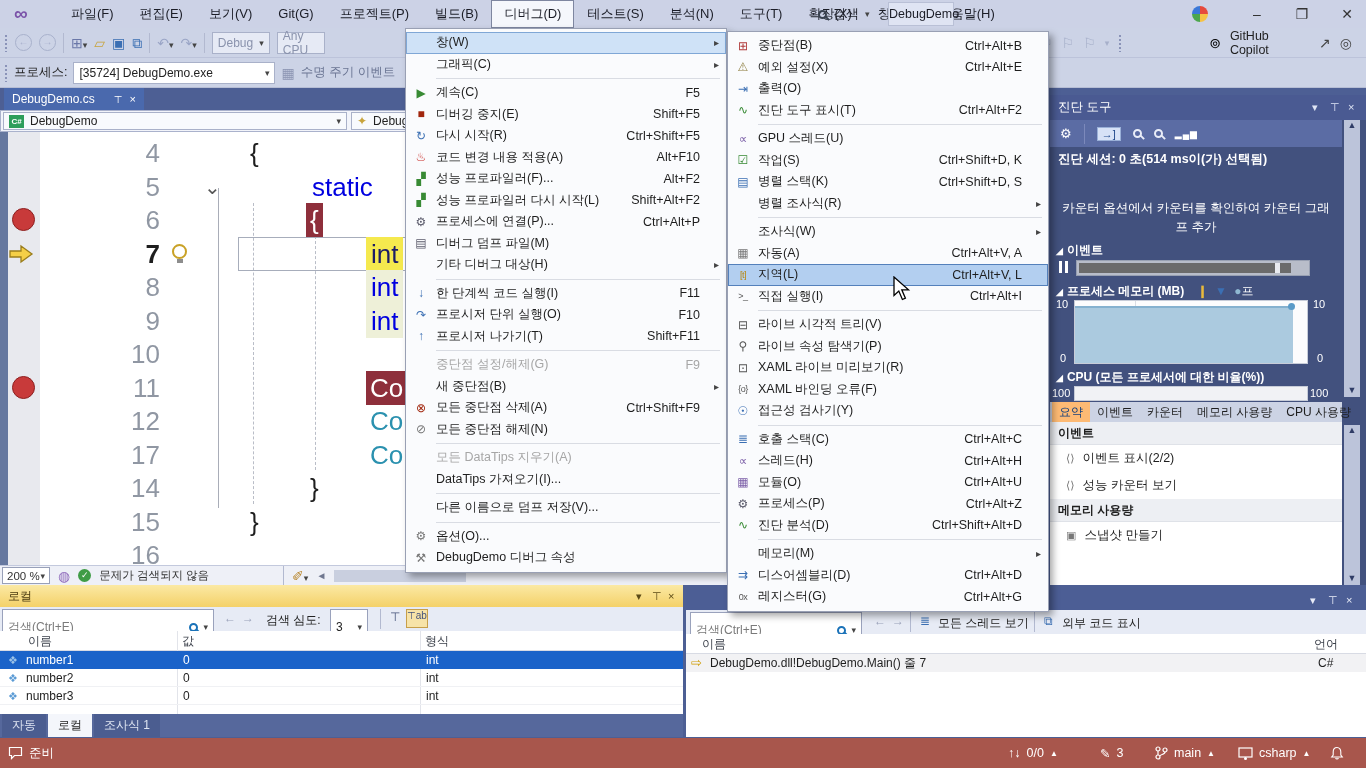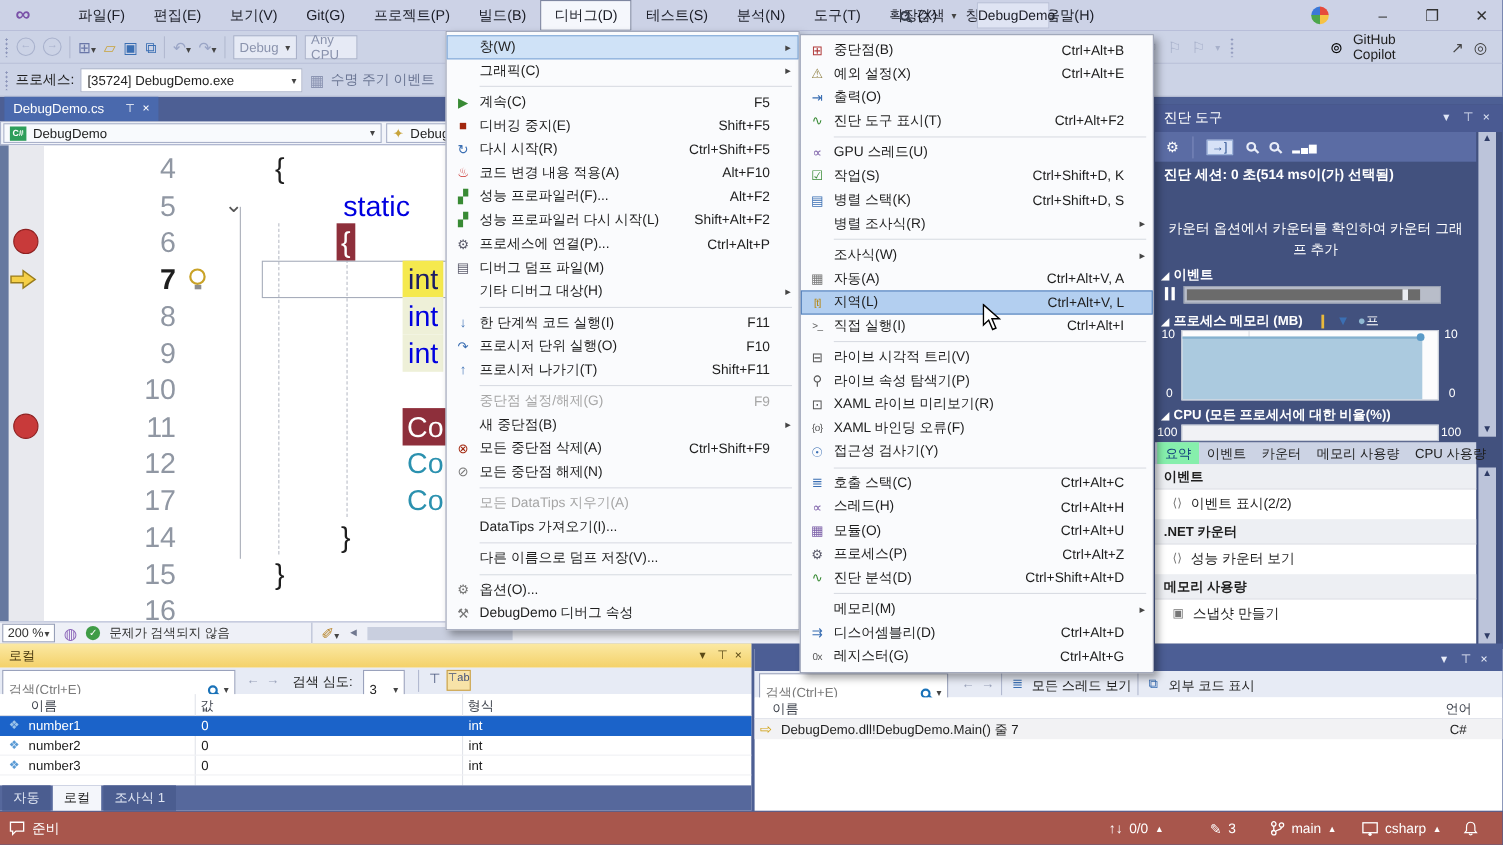--- a/index.html
+++ b/index.html
@@ -105,21 +105,21 @@
   .pausebars{position:absolute;left:9px;top:166px;display:flex;gap:3px}
   .pausebars i{display:block;width:3px;height:12px;background:#fff}
   .memchart{position:absolute;left:24px;top:205px;width:234px;height:64px;background:#fcfcfd;border:1px solid #c7ccd8}
   .memarea{position:absolute;left:0;bottom:0;width:218px;height:57px;background:#abcadf;border-top:2px solid #85b1cf}
   .memdot{position:absolute;right:12px;top:2px;width:7px;height:7px;border-radius:50%;background:#5b9bc8}
   .memgrid{position:absolute;left:60px;top:0;width:1px;height:100%;background:#dadde4}
   .cpuchart{position:absolute;left:24px;top:291px;width:234px;height:15px;background:#f1f2f5;border:1px solid #c7ccd8}
   .axlab{position:absolute;font-size:11px;color:#fff}
   .dtabs{position:absolute;left:0;top:307px;width:292px;height:20px;background:#ccd3e4;display:flex;padding-left:2px}
   .dtab{height:20px;padding:0 7px;font-size:12px;line-height:20px;color:#1e1e1e;white-space:nowrap}
-  .dtab.active{background:#86efac;color:#123f7d}
+  .dtab.active{background:#fdba74;color:#123f7d}
   .dsummary{position:absolute;left:0;top:327px;width:292px;height:163px;background:#fff;color:#222}
   .sumhead{height:23px;background:#edeff3;border-bottom:1px solid #dfe2e8;font-size:12px;font-weight:bold;line-height:23px;padding-left:8px;color:#1e1e1e}
   .sumlink{height:27px;font-size:12.5px;line-height:27px;padding-left:16px;color:#1e1e1e;display:flex;align-items:center;gap:8px}
   .sumlink .si{color:#777;font-size:11px}
 
   
   .statusbar{position:absolute;left:0;top:738px;width:1366px;height:30px;background:#a8564c;color:#fff;font-size:12.5px}
   .sb{position:absolute;top:0;height:30px;display:flex;align-items:center;gap:6px}
 
   
@@ -455,21 +455,20 @@
         <span class="dtab">카운터</span>
         <span class="dtab">메모리 사용량</span>
         <span class="dtab">CPU 사용량</span>
       </div>
     <div class="dsummary" id="diagsummary">
         <div class="sumhead">이벤트</div>
         <div class="sumlink">
           <span class="si">⟨⟩</span>
           <span>이벤트 표시(2/2)</span>
         </div>
-        <div class="sumhead">.NET 카운터</div>
         <div class="sumlink">
           <span class="si">⟨⟩</span>
           <span>성능 카운터 보기</span>
         </div>
         <div class="sumhead">메모리 사용량</div>
         <div class="sumlink">
           <span class="si">▣</span>
           <span>스냅샷 만들기</span>
         </div>
       </div>

